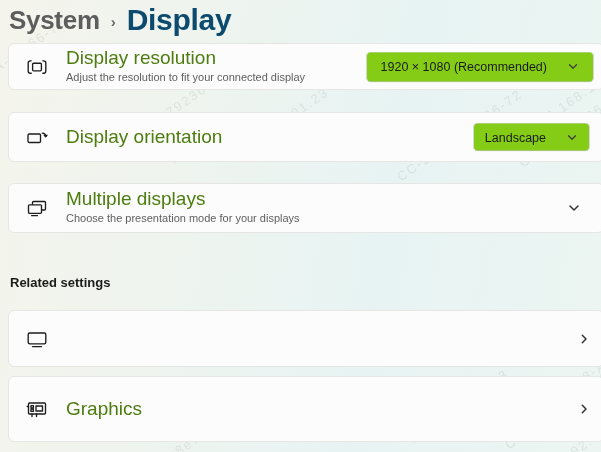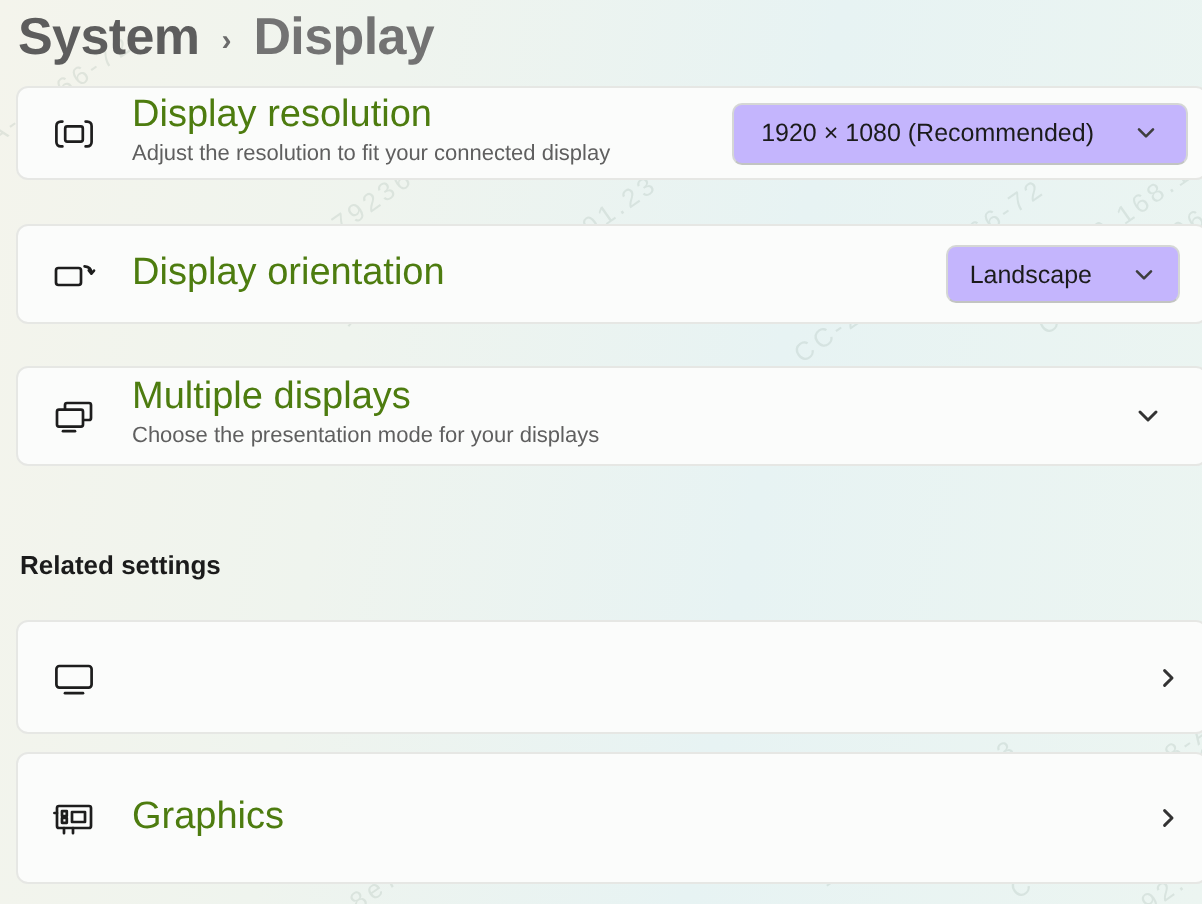--- a/index.html
+++ b/index.html
@@ -5,21 +5,21 @@
   html,body{margin:0;padding:0;}
   body{
     width:601px;height:452px;position:relative;overflow:hidden;
     background:linear-gradient(100deg,#f4f4ec 0%,#eff4ee 30%,#e7f3f3 62%,#ecf5f1 100%);
     font-family:"Liberation Sans",sans-serif;
     -webkit-font-smoothing:antialiased;
   }
   .breadcrumb{position:absolute;left:9px;top:3px;display:flex;align-items:center;white-space:nowrap;}
   .crumb-parent{font-size:26px;font-weight:600;color:#5d5d5d;letter-spacing:-0.3px;}
   .crumb-sep{font-size:15px;color:#6b6b6b;margin:3px 11px 0 11px;font-weight:600;}
-  .crumb-current{font-size:26px;font-weight:600;color:#737373;letter-spacing:-0.3px;}
+  .crumb-current{font-size:30px;font-weight:600;color:#0c4a6e;letter-spacing:-0.3px;}
 
   .card{
     position:absolute;left:8px;right:-3px;
     background:#fbfcfb;border:1px solid #e6e7e4;border-radius:6px;
     box-sizing:border-box;
   }
   .card1{top:43px;height:47px;}
   .card2{top:112px;height:50px;}
   .card3{top:183px;height:50px;}
   .card4{top:310px;height:57px;}
@@ -28,21 +28,21 @@
   .row{display:flex;align-items:center;height:100%;padding-left:15px;box-sizing:border-box;}
   .icon-box{width:26px;height:24px;display:flex;align-items:center;justify-content:center;flex:0 0 auto;}
   .icon-box svg{stroke:#1d1d1d;fill:none;stroke-width:1.35;stroke-linecap:round;stroke-linejoin:round;}
   .texts{margin-left:16px;display:flex;flex-direction:column;justify-content:center;}
   .row-title{font-size:19px;color:#4d7c0f;line-height:16px;}
   .row-sub{font-size:11px;color:#5f5f5f;line-height:13px;margin-top:5px;}
 
   .dropdown{
     position:absolute;top:50%;transform:translateY(-50%);
     display:flex;align-items:center;
-    background:#c4b5fd;border:1px solid #d5d7d5;border-bottom-color:#c2c4c2;
+    background:#84cc16;border:1px solid #d5d7d5;border-bottom-color:#c2c4c2;
     border-radius:5px;color:#1b1b1b;font-size:12.5px;white-space:nowrap;
     box-sizing:border-box;cursor:default;
   }
   .dd-resolution{right:9px;height:31px;padding:0 14px;}
   .dd-orientation{right:13px;height:29px;padding:0 11px;}
   .dd-chevron{margin-left:20px;display:flex;align-items:center;}
   .dd-chevron svg{stroke:#3e3e3e;fill:none;stroke-width:1.3;stroke-linecap:round;stroke-linejoin:round;}
 
   .expand-chevron{position:absolute;right:22px;top:50%;transform:translateY(-50%);display:flex;}
   .expand-chevron svg{stroke:#333;fill:none;stroke-width:1.5;stroke-linecap:round;stroke-linejoin:round;}

